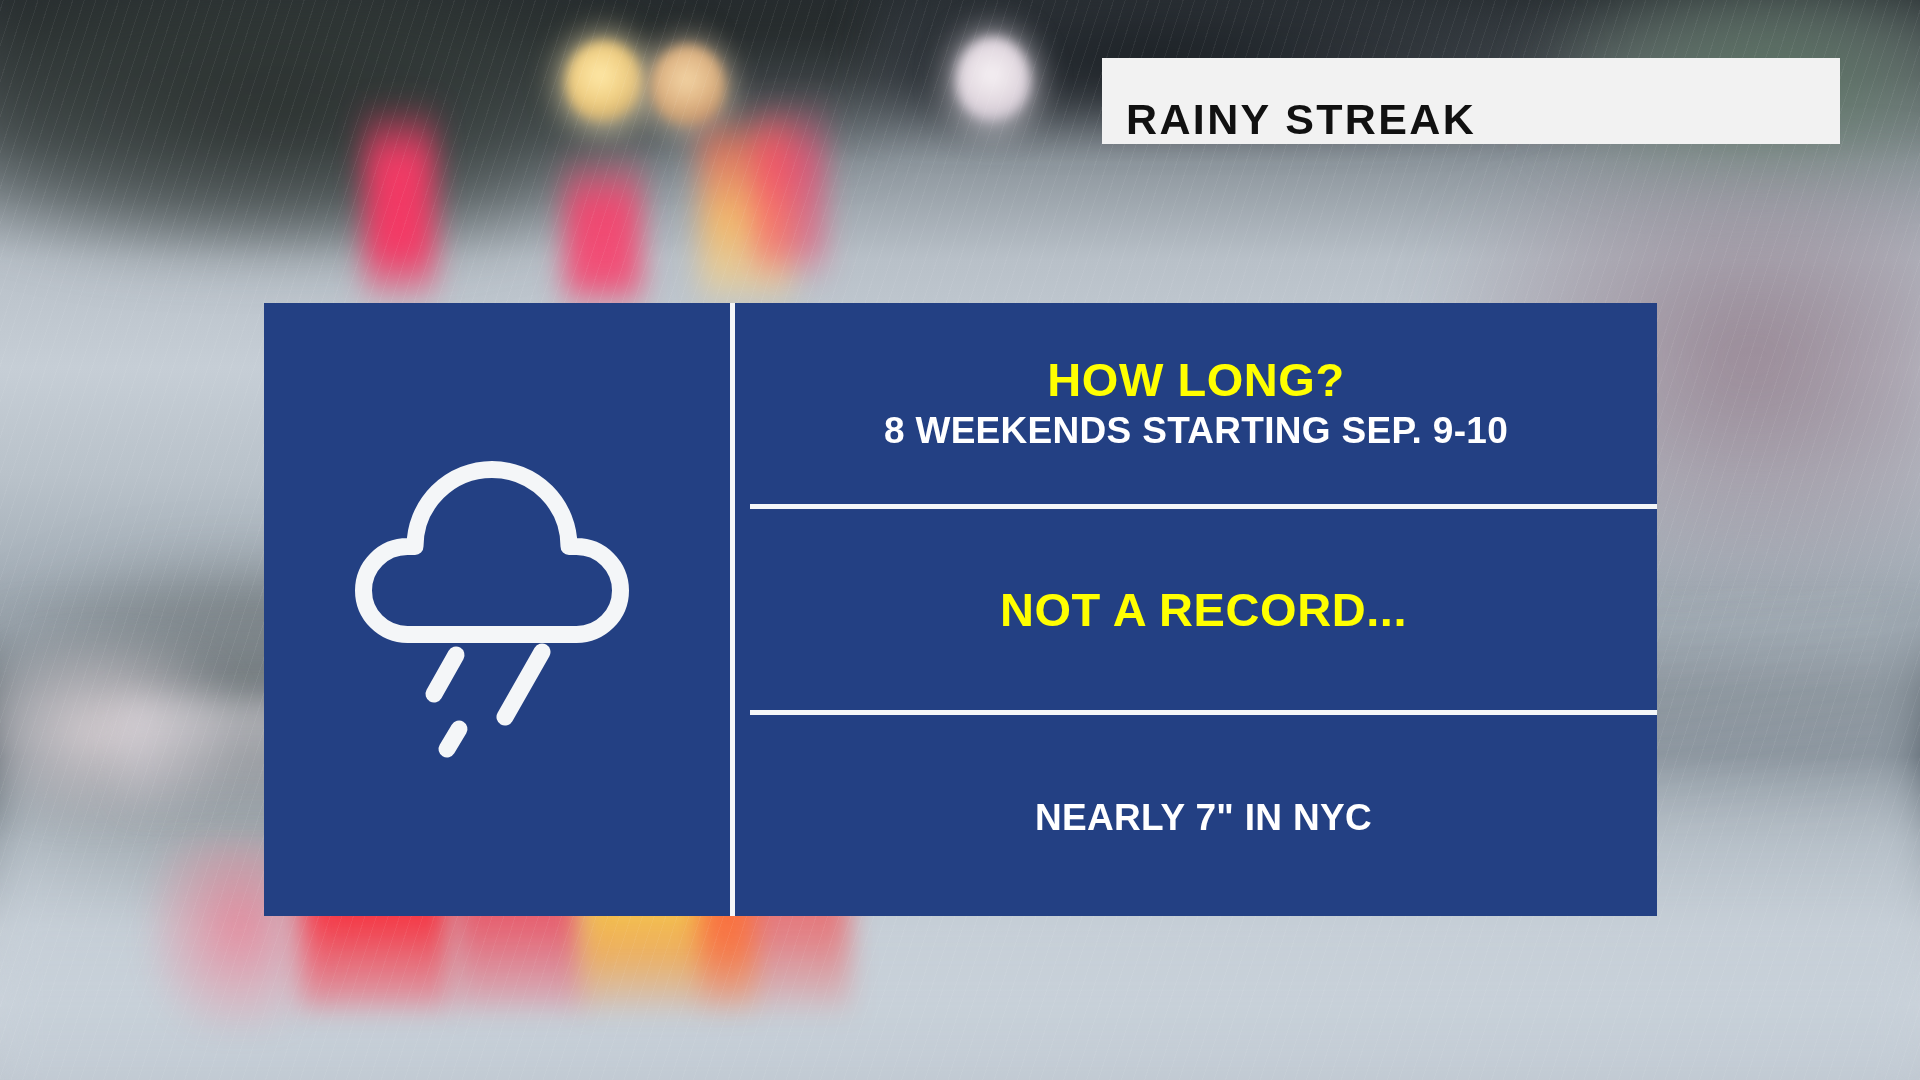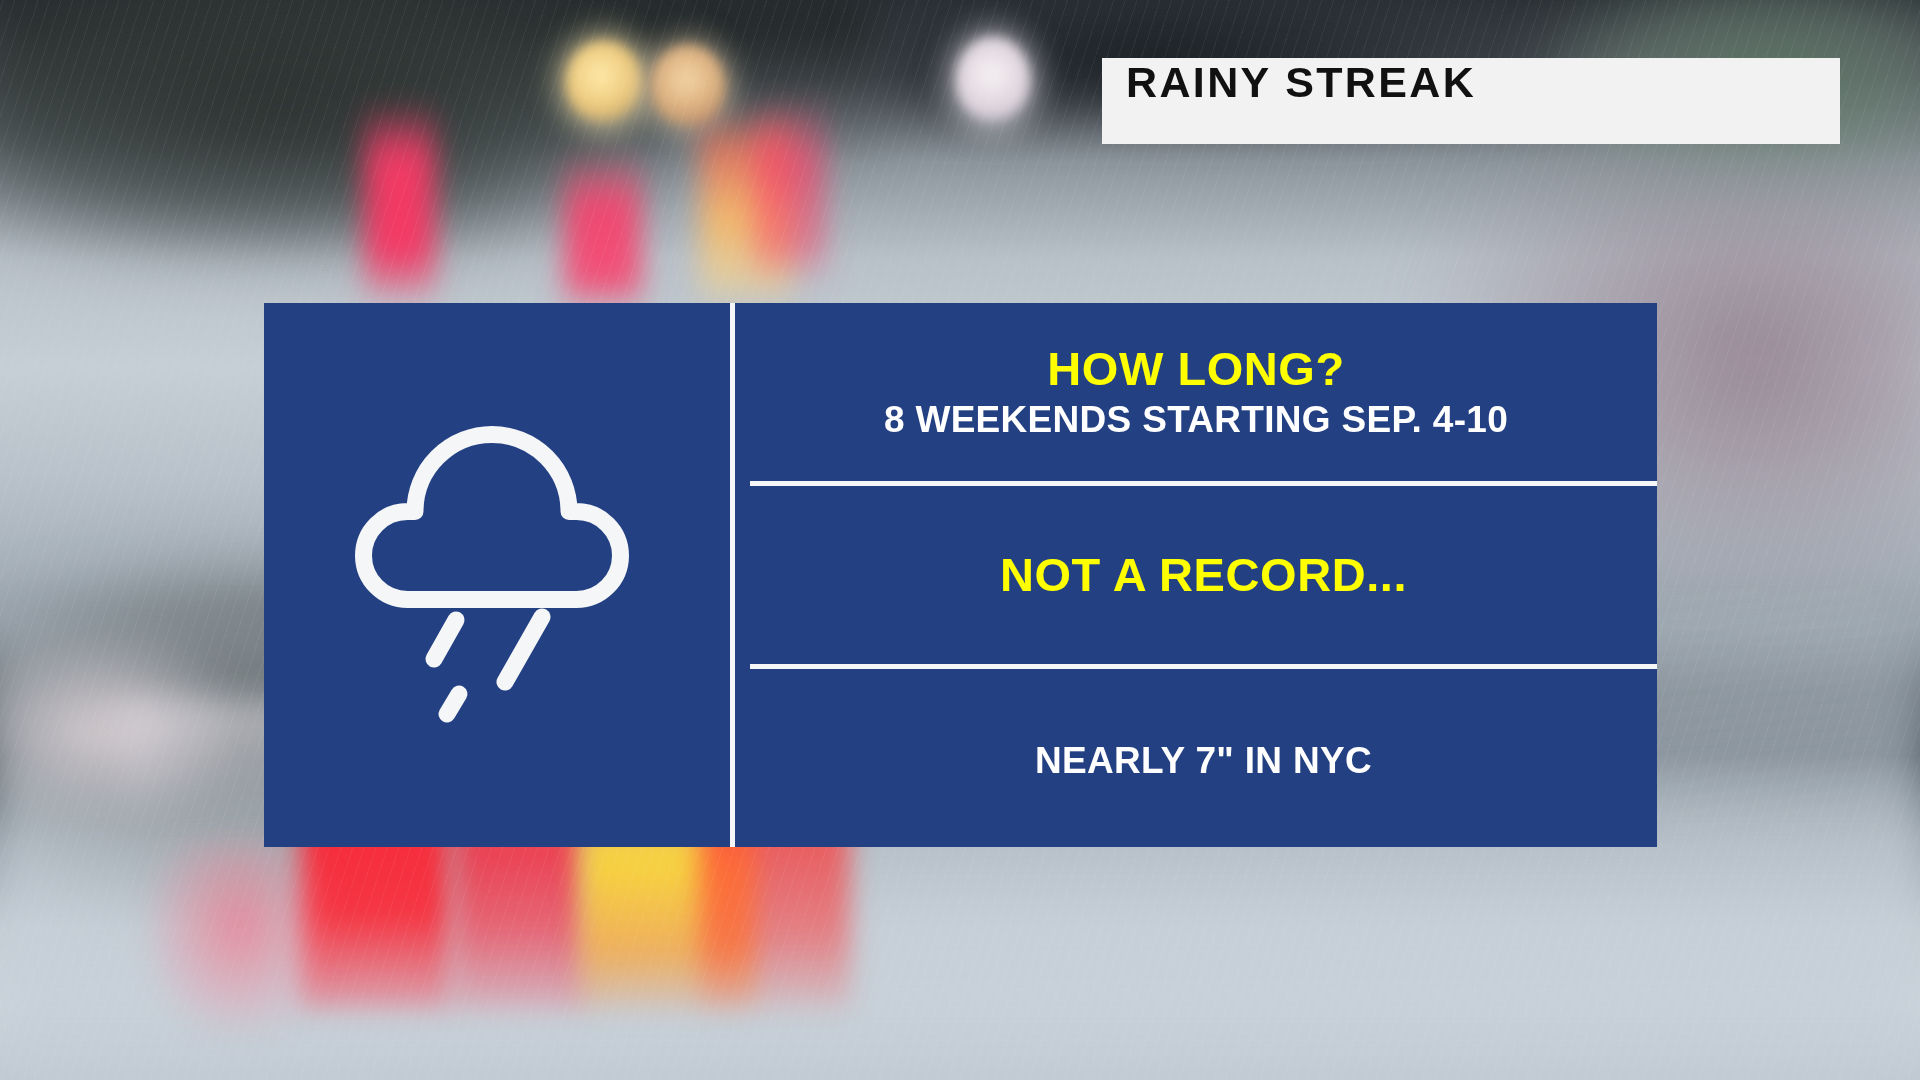--- a/index.html
+++ b/index.html
@@ -126,33 +126,33 @@
   .rain-grain{
     position:absolute; inset:0;
     background:repeating-linear-gradient(-72deg, rgba(255,255,255,.055) 0px, rgba(255,255,255,.055) 1px, rgba(255,255,255,0) 1px, rgba(255,255,255,0) 11px);
     pointer-events:none;
   }
 
   
   .title-banner{
     position:absolute; left:1102px; top:58px; width:738px; height:86px;
     background:#f2f2f2;
-    display:flex; align-items:flex-start;
+    display:flex; align-items:flex-end;
   }
   .title-text{
     margin-left:24px;
     font-size:43px; font-weight:bold;
     letter-spacing:.055em;
     color:#111111;
     white-space:nowrap;
   }
 
   
   .panel{
-    position:absolute; left:264px; top:303px; width:1393px; height:544px;
+    position:absolute; left:264px; top:303px; width:1393px; height:613px;
     display:flex;
     background:#234083;
   }
   .panel-icon{
     width:471px; flex:0 0 471px;
     background:#234083;
     display:flex; align-items:center; justify-content:center;
     border-right:5px solid #f4f6f8;
   }
   .rain-icon{ width:320px; height:322px; display:block; }
@@ -244,21 +244,21 @@
           <line x1="205" y1="203" x2="168" y2="268"></line>
           <line x1="122" y1="280" x2="110" y2="300"></line>
         </g>
       </svg>
     </div>
 
     <div class="panel-rows">
 
       <div class="panel-row">
         <div class="row-head">HOW LONG?</div>
-        <div class="row-sub">8 WEEKENDS STARTING SEP. 4-10</div>
+        <div class="row-sub">8 WEEKENDS STARTING SEP. 9-10</div>
       </div>
 
       <div class="panel-row">
         <div class="row-head">NOT A RECORD...</div>
       </div>
 
       <div class="panel-row">
         <div class="row-sub">NEARLY 7" IN NYC</div>
       </div>
 

